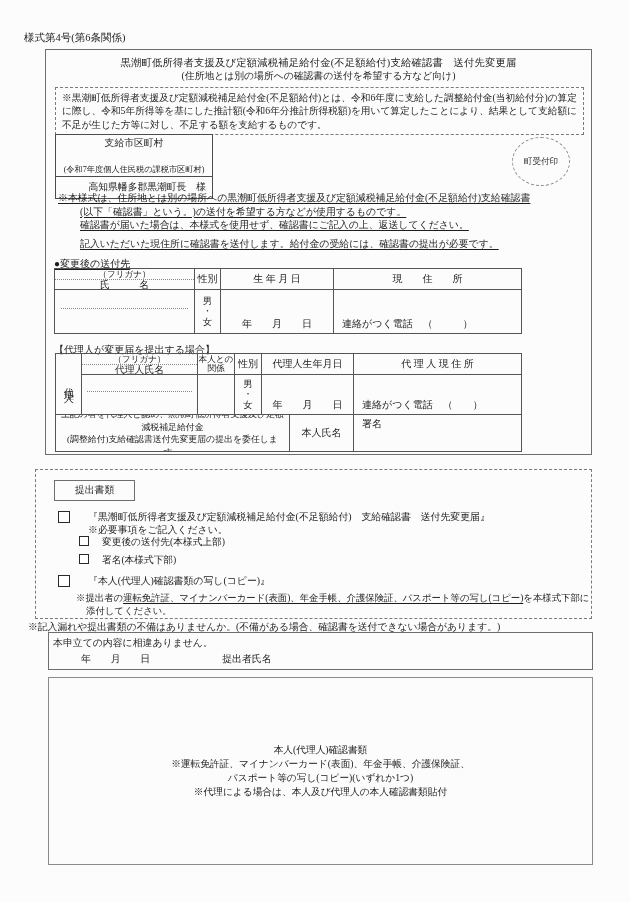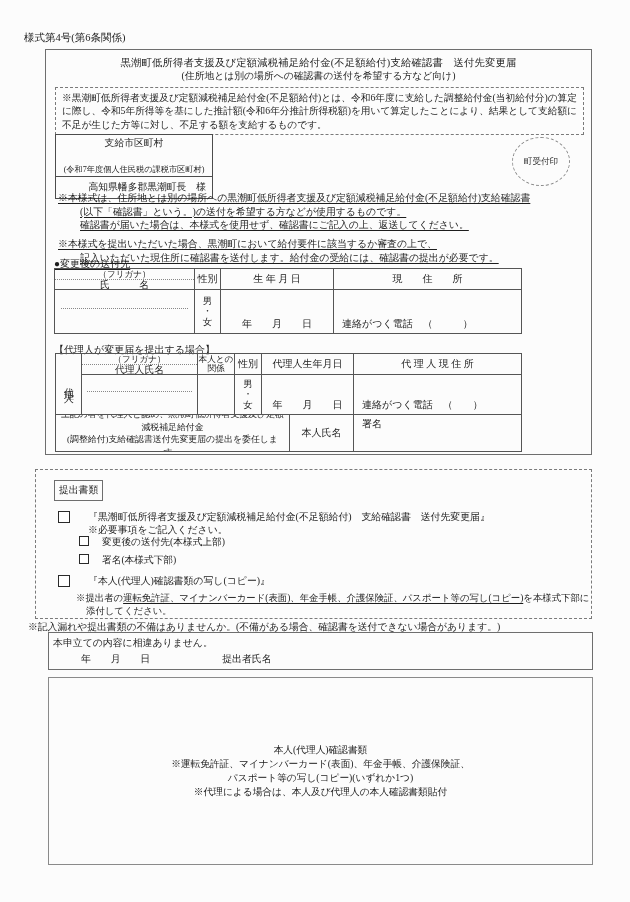--- a/index.html
+++ b/index.html
@@ -38,21 +38,21 @@
   .hdr-furi{font-size:8.6px;line-height:10px;width:100%;text-align:center;border-bottom:1px dotted #888;}
   .hdr-name{font-size:9.8px;line-height:10px;width:100%;text-align:center;}
   .sexcell{font-size:9.3px;line-height:10.5px;}
   .botcell{justify-content:flex-end;padding-bottom:2px;}
   .phonecell{align-items:flex-start;justify-content:flex-end;padding:0 0 2px 8px;}
   .vert{writing-mode:vertical-rl;text-orientation:upright;letter-spacing:3px;font-size:9.8px;}
   .deleg{font-size:8.9px;line-height:12.5px;text-align:center;padding:2px 4px;}
   .signcell{align-items:flex-start;justify-content:flex-start;padding:2px 8px;}
   
   .docs-box{left:35px;top:469px;width:555px;height:148px;border:1px dashed #7a7a7a;}
-  .docs-label{left:18px;top:10px;border:1px solid #6e6e6e;padding:3px 4px;font-size:9.8px;background:#fcfcfc;}
+  .docs-label{left:18px;top:10px;border:1px solid #6e6e6e;padding:3px 20px;font-size:9.8px;background:#fcfcfc;}
   .cb{box-sizing:border-box;border:1.4px solid #2a2a2a;background:#fff;display:inline-block;}
   .cb-lg{width:12px;height:12px;}
   .cb-sm{width:10px;height:10px;}
   .doc-item{position:absolute;display:flex;align-items:flex-start;gap:18px;font-size:9.9px;line-height:13px;}
   .doc-sub{position:absolute;display:flex;align-items:flex-start;gap:13px;font-size:9.7px;}
   .doc-note{position:absolute;font-size:9.4px;line-height:12.5px;}
   .chk-note{left:28px;top:621px;font-size:9.8px;}
   .decl-box{left:48px;top:632px;width:543px;height:36px;border:1px solid #6e6e6e;}
   .decl-1{left:4px;top:3px;font-size:9.9px;}
   .decl-2{left:32px;top:19px;font-size:9.9px;display:flex;gap:72px;}
@@ -85,21 +85,20 @@
     <div class="abs stamp">
       <span>町受付印</span>
     </div>
 
     <div class="abs note-block" style="top:141px;">
       <div class="u">※本様式は、住所地とは別の場所への黒潮町低所得者支援及び定額減税補足給付金(不足額給付)支給確認書</div>
       <div class="u ind">(以下「確認書」という。)の送付を希望する方などが使用するものです。</div>
       <div class="u ind">確認書が届いた場合は、本様式を使用せず、確認書にご記入の上、返送してください。</div>
     </div>
     <div class="abs note-block" style="top:187px;">
-      <div class="u">※本様式を提出いただいた場合、黒潮町において給付要件に該当するか審査の上で、</div>
       <div class="u ind">記入いただいた現住所に確認書を送付します。給付金の受給には、確認書の提出が必要です。</div>
     </div>
 
     <div class="abs sec-title u" style="top:207px;">●変更後の送付先</div>
 
     <div class="tbl" style="left:8px;top:218px;width:466px;">
       <div class="trow" style="height:21px;">
         <div class="tc bb" style="width:140px;">
           <div class="hdr-furi">（フリガナ）</div>
           <div class="hdr-name">氏　　　名</div>

